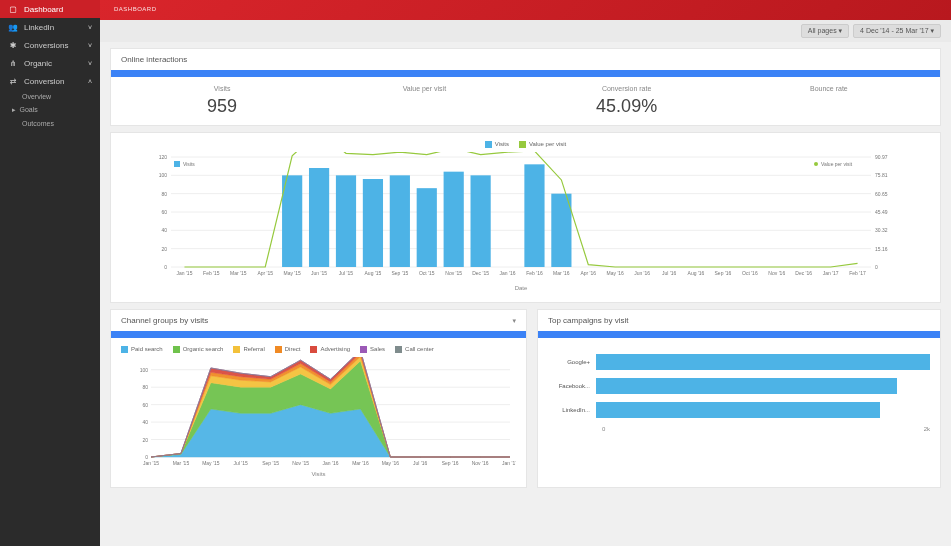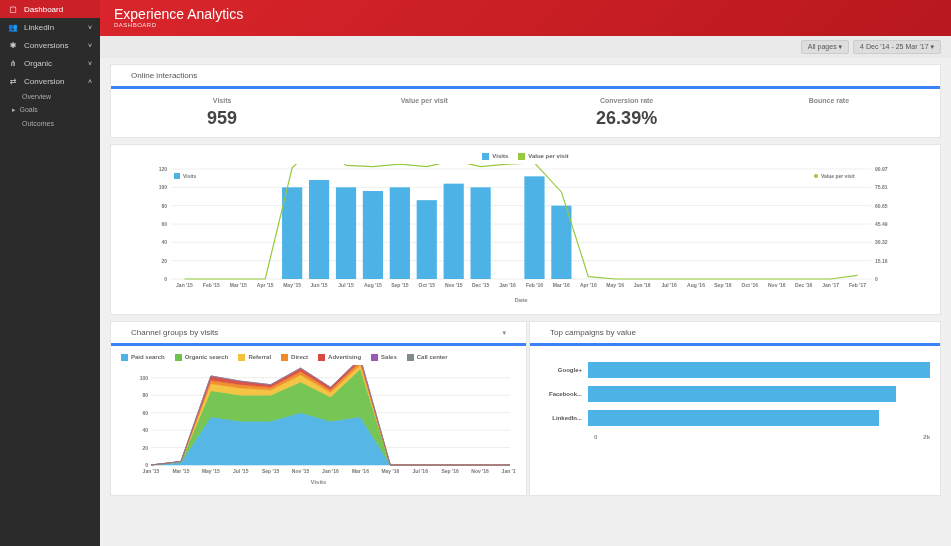--- a/index.html
+++ b/index.html
@@ -19,37 +19,37 @@
 .header { background: linear-gradient(135deg, #d9252b 0%, #b8181e 100%); color: #fff; padding: 6px 14px 8px 14px; }
 .header h1 { font-size: 14px; font-weight: 400; }
 .header .crumb { font-size: 6px; opacity: .85; letter-spacing: .5px; }
 
 .toolbar { display: flex; justify-content: flex-end; padding: 4px 10px; gap: 4px; background: #eaeaea; }
 .toolbar button { background: #ddd; border: 1px solid #ccc; border-radius: 2px; padding: 2px 6px; font-size: 7px; cursor: pointer; color: #555; }
 
 .content { flex: 1; padding: 6px 10px; overflow: hidden; }
 
 .panel { background: #fff; border: 1px solid #e5e5e5; margin-bottom: 6px; }
-.panel-title { font-size: 8px; color: #555; padding: 6px 20px; border-bottom: 3px solid #3b82f6; display: flex; align-items: center; }
+.panel-title { font-size: 8px; color: #555; padding: 6px 10px; border-bottom: 7px solid #3b82f6; display: flex; align-items: center; }
 .panel-title .caret { margin-left: auto; font-size: 7px; color: #888; }
-.panel-body { padding: 8px 10px; font-weight: bold; }
+.panel-body { padding: 8px 10px; }
 
 
 .kpis { display: flex; }
 .kpi { flex: 1; text-align: center; }
 .kpi-label { font-size: 7px; color: #888; margin-bottom: 4px; }
 .kpi-value { font-size: 18px; color: #444; }
 .legend { display: flex; gap: 10px; justify-content: center; font-size: 6px; color: #666; margin-bottom: 4px; }
 .legend .swatch { width: 7px; height: 7px; display: inline-block; margin-right: 3px; vertical-align: middle; }
 .axis-label { font-size: 6px; fill: #888; }
 .grid-line { stroke: #eee; stroke-width: 1; }
 .tick-text { font-size: 5px; fill: #777; }
 
 
-.row2 { display: flex; gap: 2px; }
+.row2 { display: flex; gap: 10px; }
 .row2 .panel { flex: 1; margin-bottom: 0; }
 .row2 .panel:last-child .panel-body { padding-bottom: 12px; }
 
 
 .hbar-row { display: flex; align-items: center; margin: 8px 0; }
 .hbar-label { width: 48px; font-size: 6px; text-align: right; padding-right: 6px; color: #555; white-space: nowrap; overflow: hidden; text-overflow: ellipsis; }
 .hbar-track { flex: 1; height: 16px; position: relative; }
 .hbar-fill { height: 100%; background: #4db3e6; }
 
 </style>
@@ -85,21 +85,20 @@
     </div>
     <div class="sidebar-sub">Overview</div>
     <div class="sidebar-sub">
       <span style="margin-left:-10px;margin-right:4px">▸</span><span>Goals</span>
     </div>
     <div class="sidebar-sub">Outcomes</div>
   </div>
 
   <div class="main">
     <div class="header">
-      <h1>Experience Analytics</h1>
       <div class="crumb">DASHBOARD</div>
     </div>
 
     <div class="toolbar">
       <button>All pages ▾</button>
       <button>4 Dec '14 - 25 Mar '17 ▾</button>
     </div>
 
     <div class="content">
 
@@ -108,21 +107,21 @@
         <div class="panel-body kpis">
           <div class="kpi">
             <div class="kpi-label">Visits</div>
             <div class="kpi-value">959</div>
           </div>
           <div class="kpi">
             <div class="kpi-label">Value per visit</div>
           </div>
           <div class="kpi">
             <div class="kpi-label">Conversion rate</div>
-            <div class="kpi-value">26.39%</div>
+            <div class="kpi-value">45.09%</div>
           </div>
           <div class="kpi">
             <div class="kpi-label">Bounce rate</div>
           </div>
         </div>
       </div>
 
       <div class="panel">
         <div class="panel-body">
           <div class="legend">
@@ -247,21 +246,21 @@
                 <text class="tick-text" x="329.1666666666667" y="108" text-anchor="middle">Sep '16</text>
                 <text class="tick-text" x="359.08333333333337" y="108" text-anchor="middle">Nov '16</text>
                 <text class="tick-text" x="389" y="108" text-anchor="middle">Jan '17</text>
                 <text class="axis-label" x="197.5" y="119" text-anchor="middle">Visits</text>
               </svg>
           </div>
         </div>
 
         <div class="panel">
           <div class="panel-title">
-            <span>Top campaigns by value</span>
+            <span>Top campaigns by visit</span>
           </div>
           <div class="panel-body" id="campaign-body">
               <div class="hbar-row">
                 <div class="hbar-label">Google+</div>
                 <div class="hbar-track">
                   <div class="hbar-fill" style="width:100%"></div>
                 </div>
               </div>
               <div class="hbar-row">
                 <div class="hbar-label">Facebook...</div>

